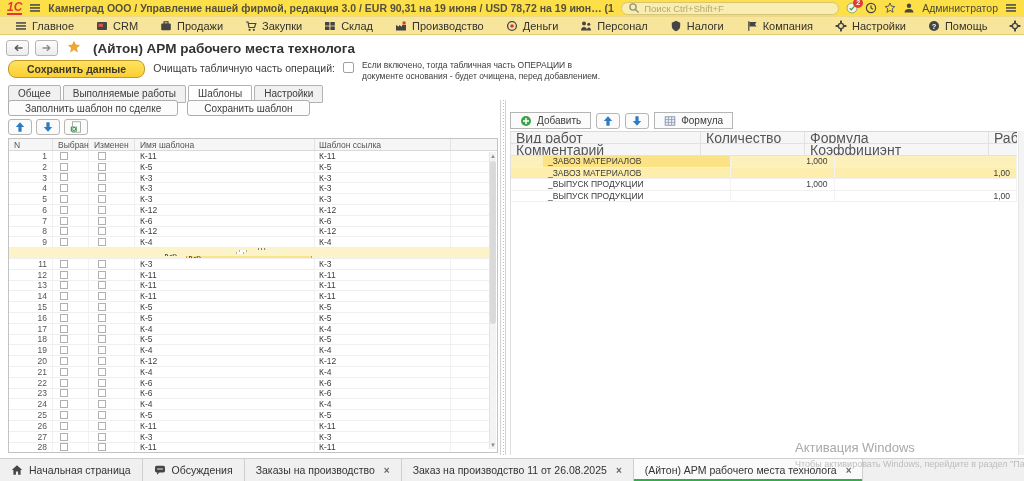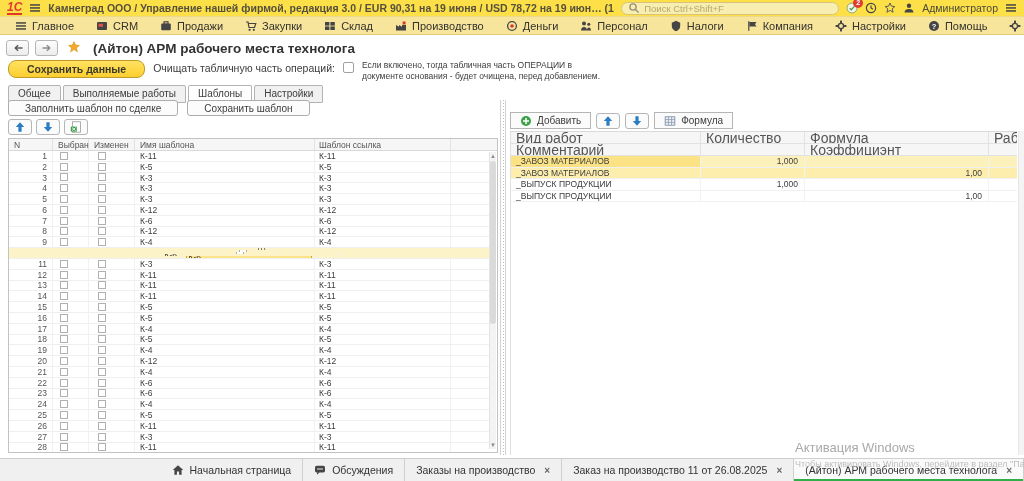--- a/index.html
+++ b/index.html
@@ -87,35 +87,35 @@
 
   
   .right-panel{position:absolute;left:508px;top:100px;right:0;bottom:26px;}
   .rp-tools{position:absolute;left:2px;top:12px;display:flex;gap:5px;align-items:center;}
   .rp-btn{height:17px;padding:0 9px;border:1px solid #b5b5b5;border-radius:0;background:#fbfbfb;
     font-size:10px;color:#3c3c3c;display:inline-flex;align-items:center;gap:5px;white-space:nowrap;}
   .wt{position:absolute;left:2px;right:7px;top:31px;bottom:0;border-top:1px solid #d9d9d9;border-left:1px solid #e0e0e0;}
   .wt-headrow{display:flex;height:12px;background:#f6f6f6;font-size:14px;color:#555;
     border-bottom:1px solid #e2e2e2;}
   .wt-headrow .wc{border-right:1px solid #e2e2e2;display:flex;align-items:center;padding-left:5px;overflow:hidden;white-space:nowrap;}
-  .wrow{display:flex;height:11.5px;font-size:8.5px;border-bottom:1px solid #f0f0f0;}
+  .wrow{display:flex;height:11.5px;font-size:8.5px;border-bottom:1px solid #f0f0f0;padding-left:32px;}
   .wrow .wc{border-right:1px solid #f3f3f3;display:flex;align-items:center;overflow:hidden;white-space:nowrap;}
   .wc.w1{width:190px;padding-left:5px;}
   .wc.w2{width:104px;justify-content:flex-end;padding-right:6px;}
   .wc.w3{width:184px;justify-content:flex-end;padding-right:6px;}
   .wc.w3.hleft{justify-content:flex-start;padding-left:5px;}
   .wc.w4{flex:1;border-right:none;}
   .wrow.sel1{background:#fdf1bb;}
   .wrow.sel1 .w1{background:#fbe285;}
   .wrow.sel2{background:#fdeeae;}
   .rp-scroll{position:absolute;right:0;top:31px;bottom:0;width:6px;background:#f4f4f4;border-left:1px solid #e6e6e6;}
 
   
   .taskbar{position:absolute;left:0;right:0;bottom:0;height:23px;background:#f0f0f0;
-    border-top:1px solid #cfcfcf;display:flex;align-items:stretch;justify-content:flex-end;}
+    border-top:1px solid #cfcfcf;display:flex;align-items:stretch;}
   .tb-tab{position:relative;display:flex;align-items:center;gap:6px;padding:0 11px;
     border-right:1px solid #cfcfcf;font-size:10.5px;color:#333;white-space:nowrap;}
   .tb-tab .x{color:#666;font-size:10px;font-weight:bold;margin-left:3px;}
   .tb-tab.active{background:#fafafa;}
   .tb-tab.active::after{content:"";position:absolute;left:0;right:0;bottom:0;height:2px;background:#2fae49;}
 
   
   .wm{position:absolute;left:795px;top:440px;z-index:30;pointer-events:none;width:240px;overflow:hidden;}
   .wm1{font-size:13px;color:#a9a9a9;}
   .wm2{font-size:9px;color:#bdbdbd;margin-top:4px;white-space:nowrap;}

